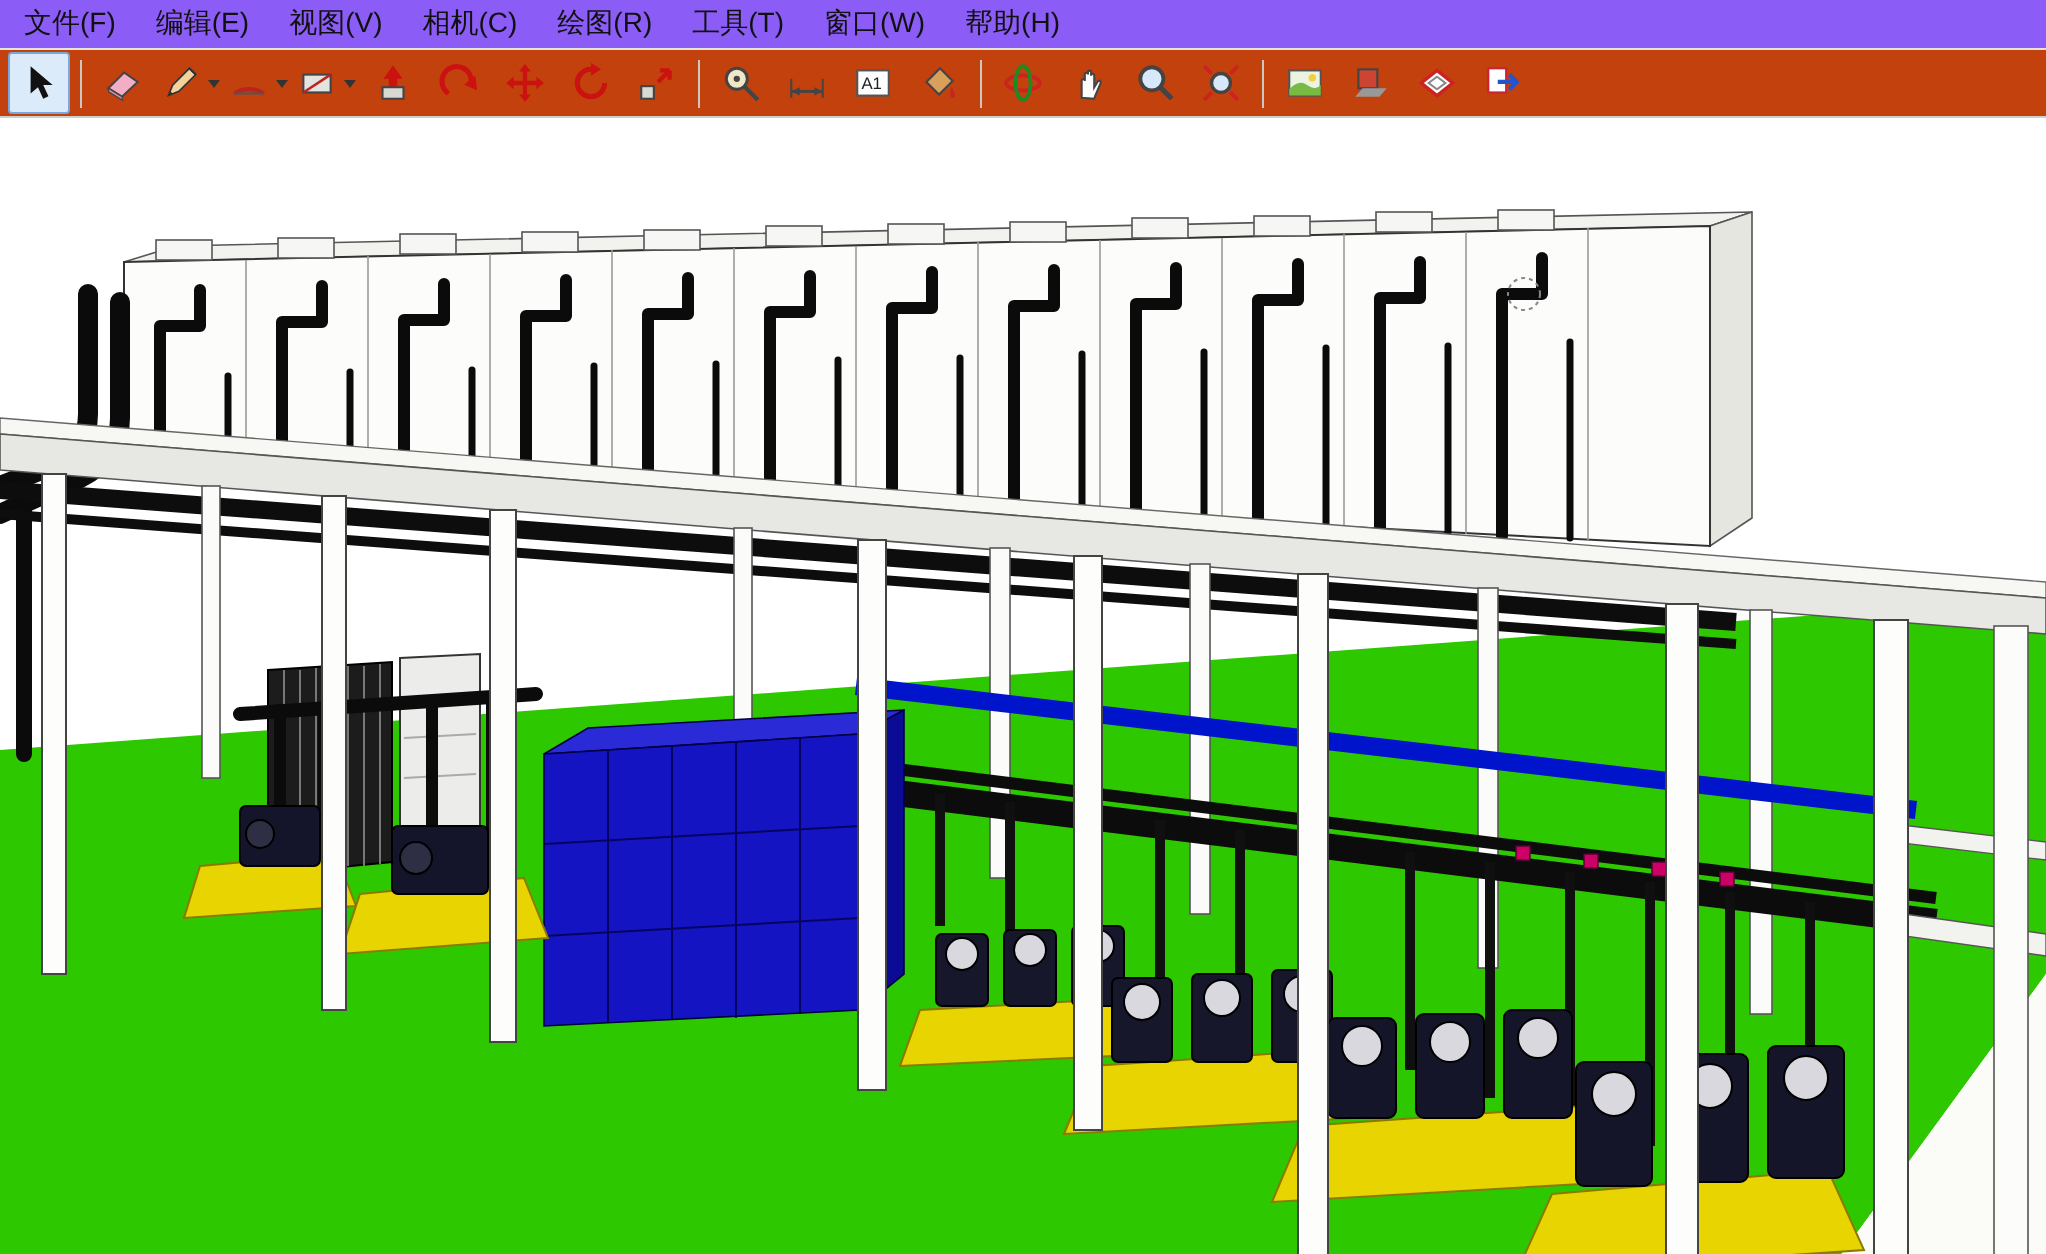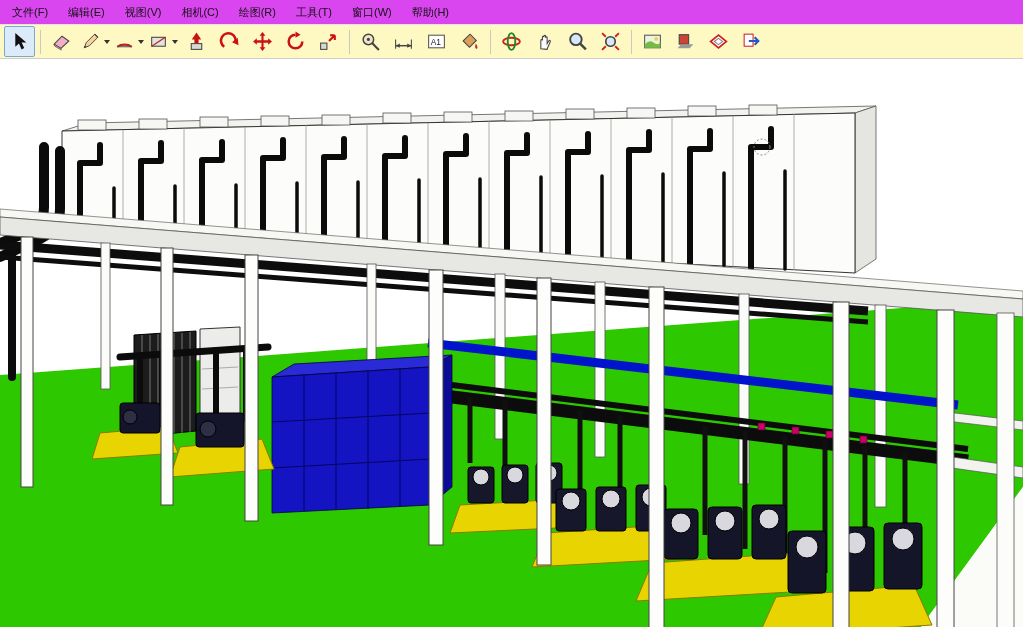--- a/index.html
+++ b/index.html
@@ -1,21 +1,21 @@
 <!DOCTYPE html>
 <html><head>
 <meta charset="utf-8">
 <style>
   html,body{margin:0;padding:0}
   body{width:1023px;height:627px;overflow:hidden;background:#fff;font-family:"Liberation Sans",sans-serif}
   
-  .menubar{height:24px;background:#d946ef;border-bottom:1px solid #e3e3df;display:flex;align-items:center;font-size:11px;color:#111;padding-left:2px}
+  .menubar{height:24px;background:#8b5cf6;border-bottom:1px solid #e3e3df;display:flex;align-items:center;font-size:14px;color:#111;padding-left:2px}
   .menu-item{padding:3px 10px;cursor:default;white-space:nowrap}
   
-  .toolbar{height:33px;background:#fef9c3;border-bottom:1px solid #cfcfc9;display:flex;align-items:center;padding:0 3px}
+  .toolbar{height:33px;background:#c2410c;border-bottom:1px solid #cfcfc9;display:flex;align-items:center;padding:0 3px}
   .tool{height:29px;min-width:29px;display:flex;align-items:center;justify-content:center;border:1px solid transparent;border-radius:2px;margin:0 1px}
   .tool.active{background:#dcebfa;border-color:#7aa7d9}
   .tool svg{width:21px;height:21px;display:block}
   .caret{width:0;height:0;border-left:3.5px solid transparent;border-right:3.5px solid transparent;border-top:4px solid #333;margin-left:3px}
   .sep{width:1px;height:24px;background:#c9c9c2;margin:0 4px;flex:none}
   
   .viewport{height:569px;position:relative;background:#fff}
   svg.scene{display:block;width:1023px;height:569px}
 </style>
 </head>

